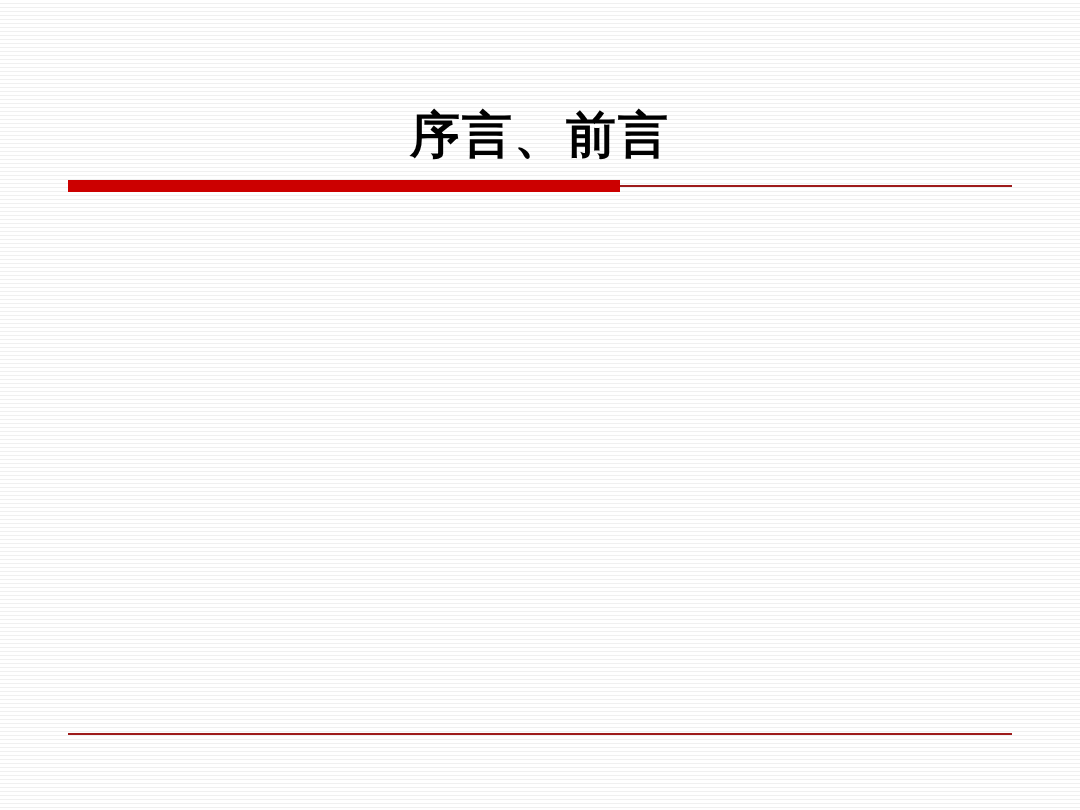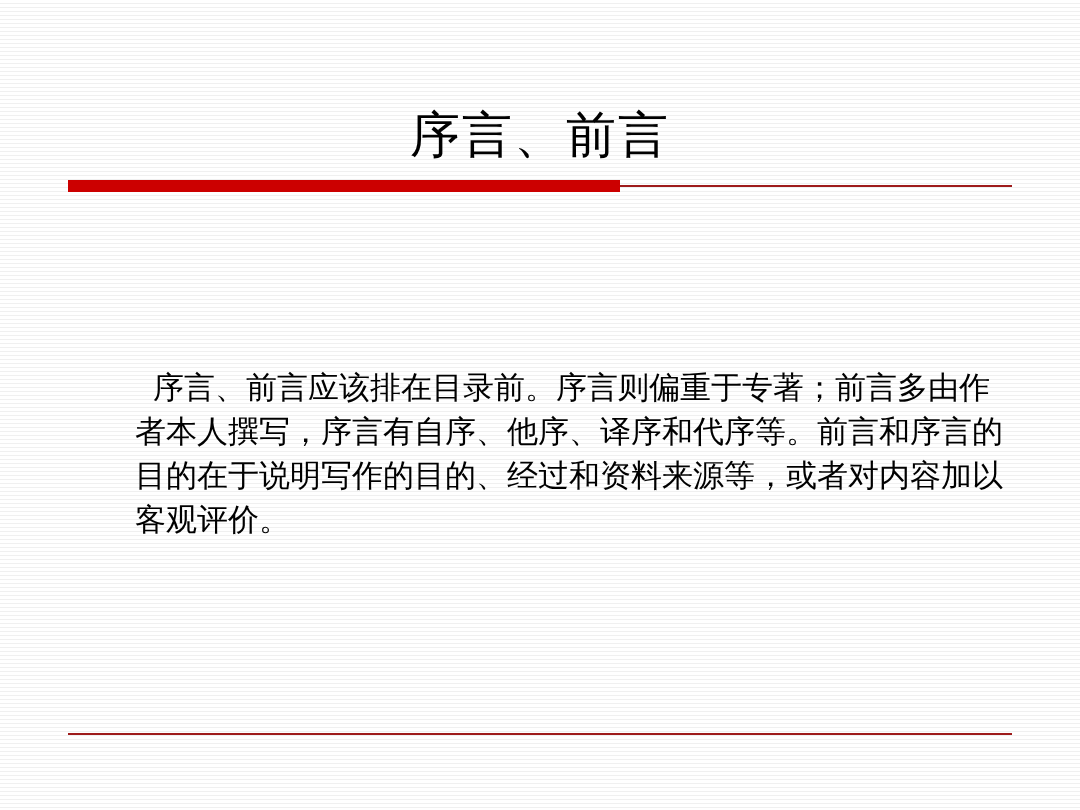--- a/index.html
+++ b/index.html
@@ -28,21 +28,21 @@
       #f0f0f0 4px
     );
   }
   .slide-title {
     position: absolute;
     left: 0;
     top: 105px;
     width: 1080px;
     text-align: center;
     font-family: "DejaVu Serif", serif;
-    font-weight: normal;
+    font-weight: bold;
     font-size: 50px;
     line-height: 60px;
     color: #000000;
     letter-spacing: 2px;
   }
   
   .title-rule-thin {
     position: absolute;
     left: 68px;
     top: 185px;
@@ -86,19 +86,16 @@
 </head>
 <body>
 
 <div class="slide">
 
   <div class="slide-title">序言、前言</div>
 
   <div class="title-rule-thin"></div>
   <div class="title-rule-thick"></div>
 
-  <div class="body-text">
-    <p>序言、前言应该排在目录前。序言则偏重于专著；前言多由作者本人撰写，序言有自序、他序、译序和代序等。前言和序言的目的在于说明写作的目的、经过和资料来源等，或者对内容加以客观评价。</p>
-  </div>
 
   <div class="bottom-rule"></div>
 
 </div>
 
 </body></html>

